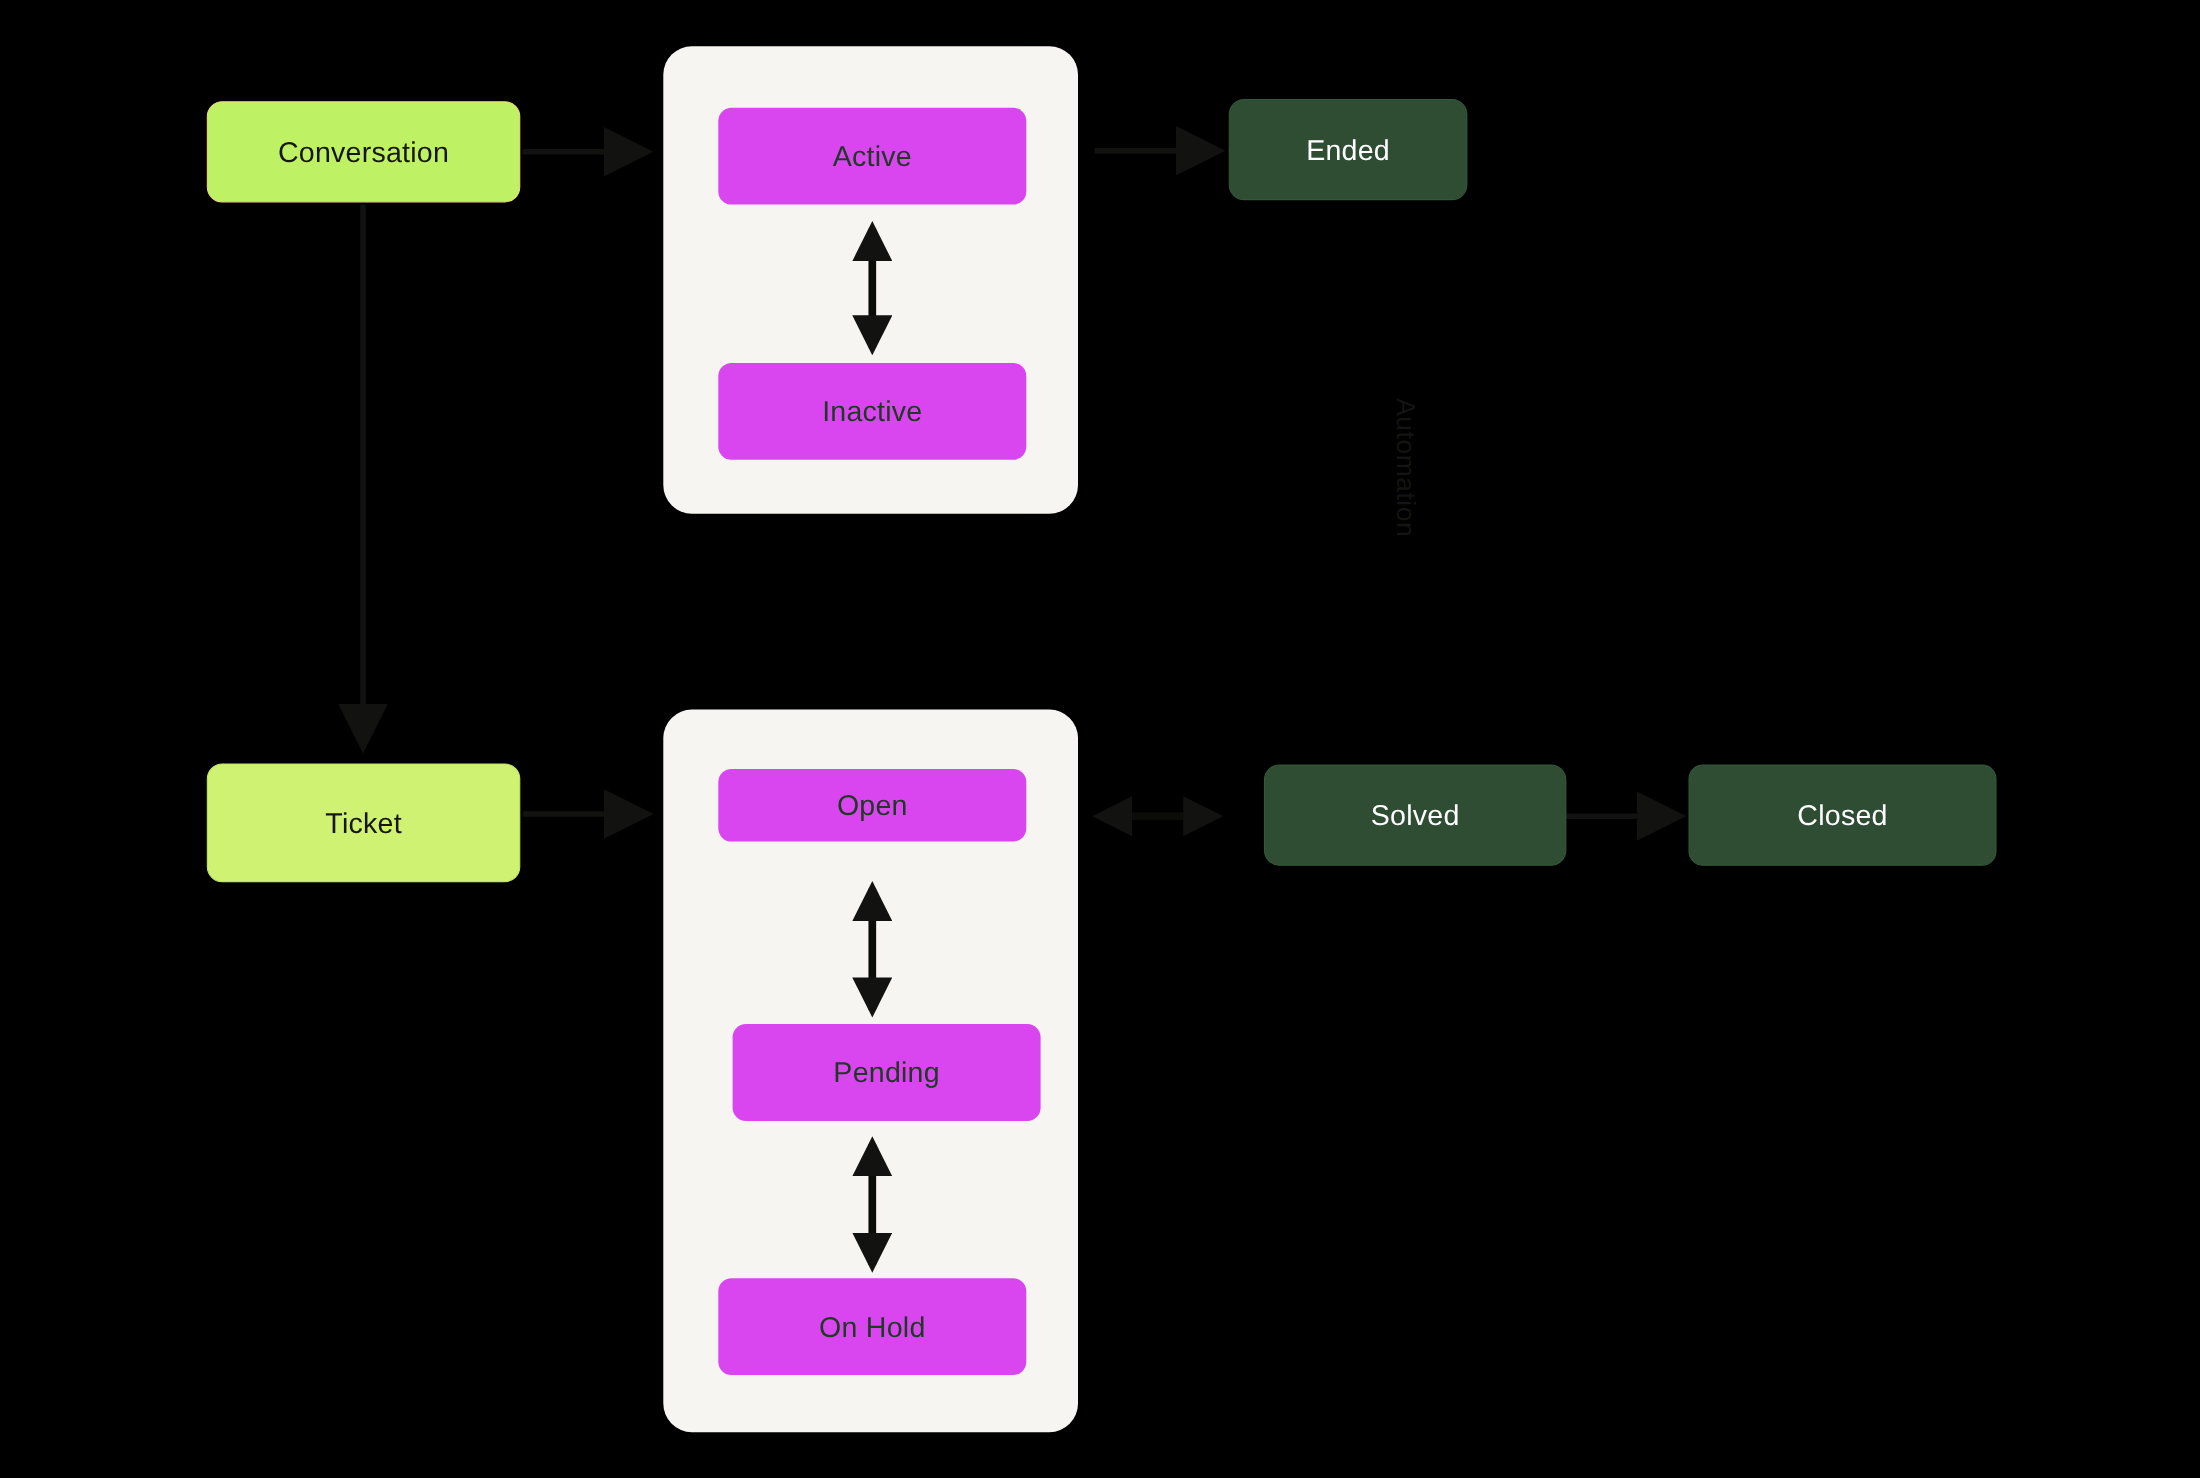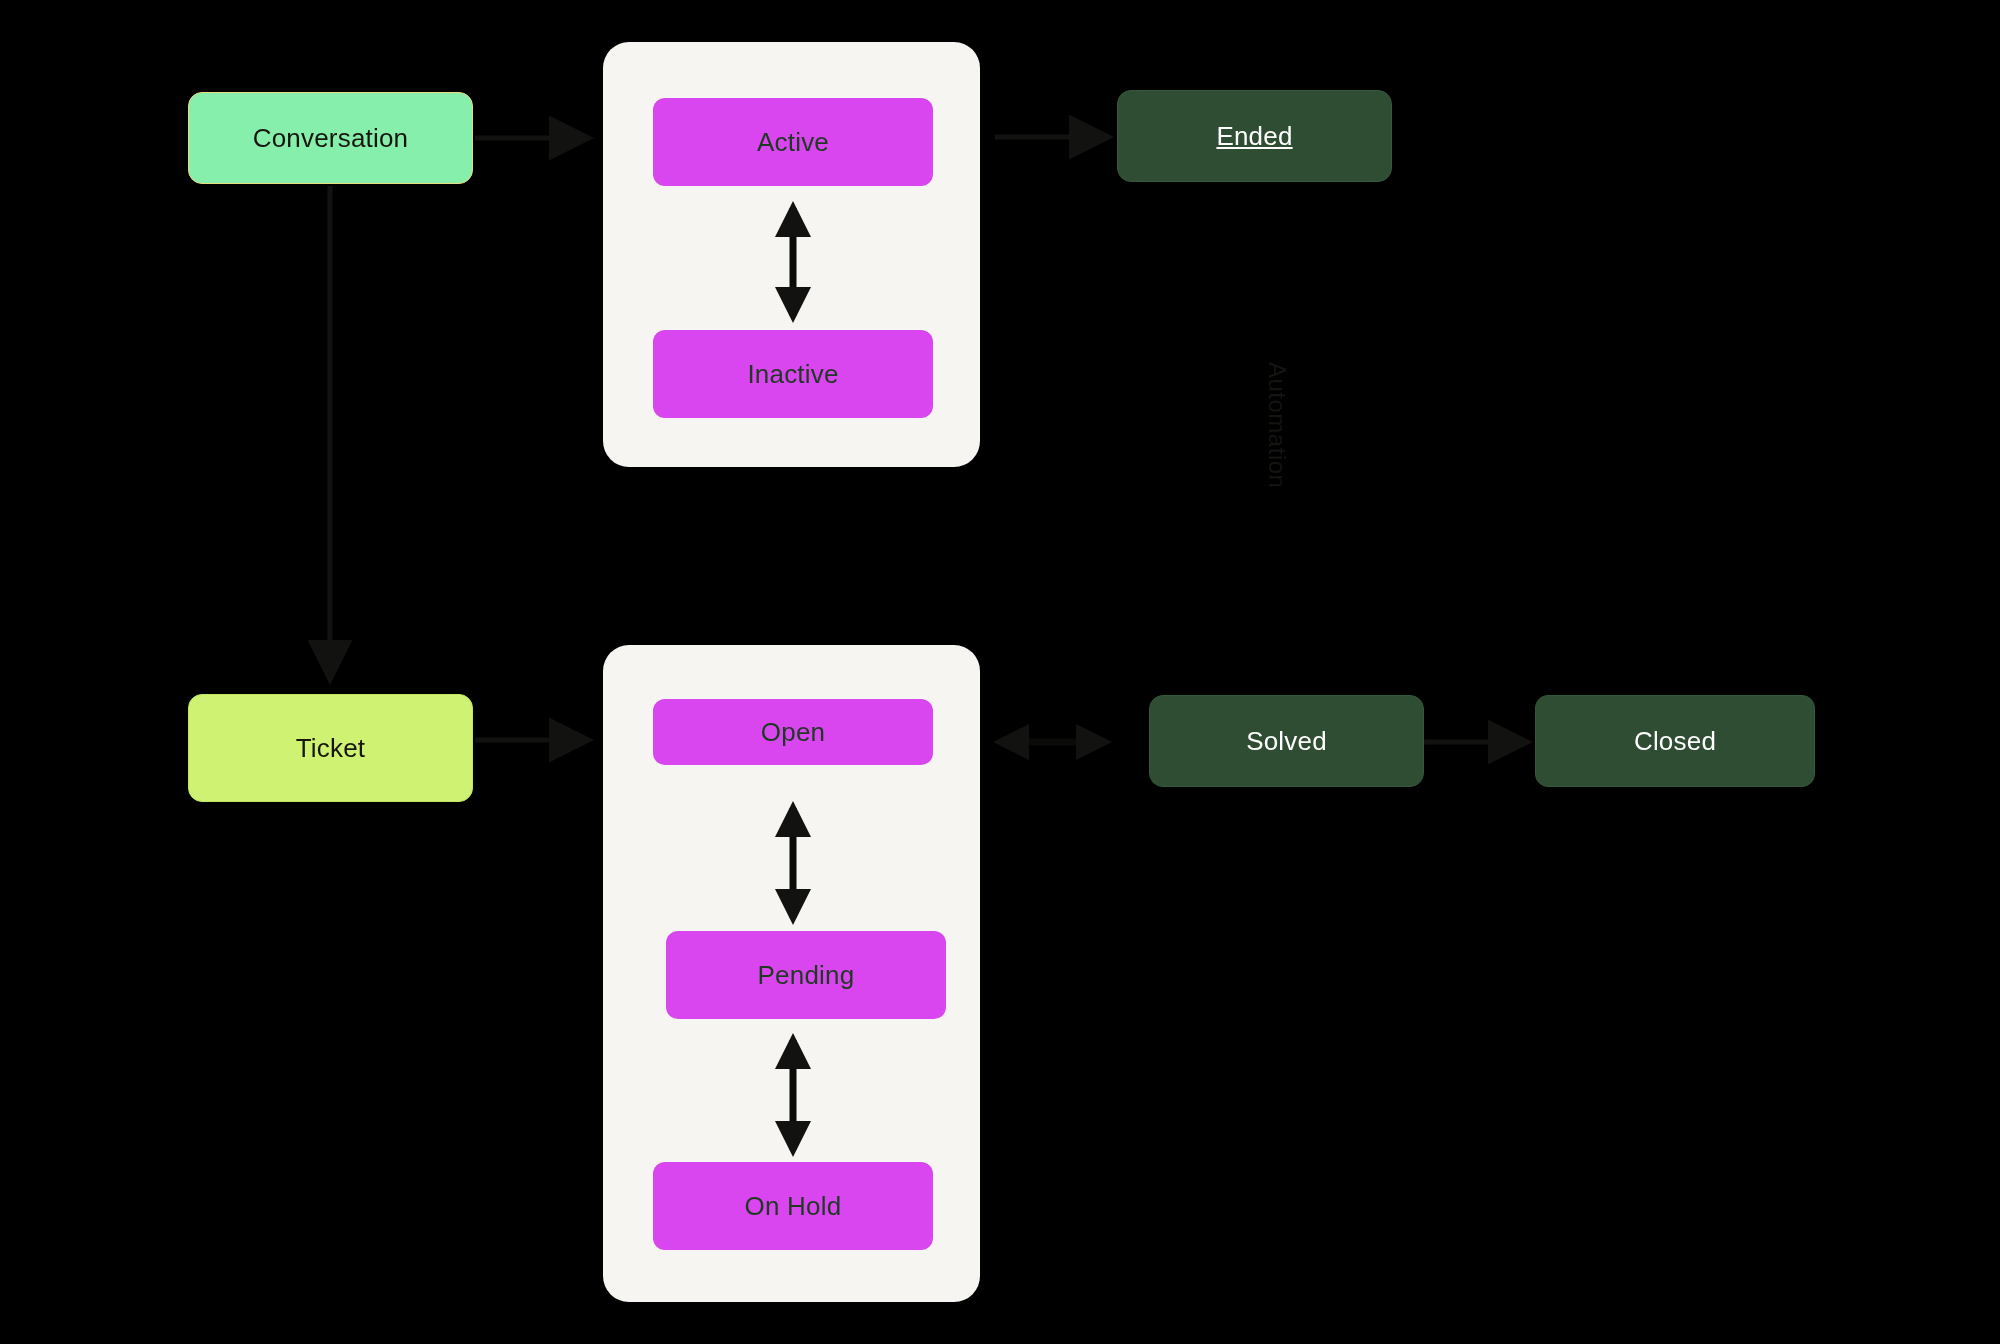--- a/index.html
+++ b/index.html
@@ -22,21 +22,21 @@
     align-items: center;
     justify-content: center;
     border-radius: 14px;
     font-size: 26px;
     font-weight: 500;
     letter-spacing: 0.2px;
     line-height: 1;
     user-select: none;
   }
   .node-yellow {
-    background: #86efac;
+    background: #bef264;
     color: #16160F;
     border: 1px solid #E9DB7E;
   }
   .node-lime {
     background: #D0F272;
     color: #16160F;
     border: 1px solid #C2E664;
   }
   .node-green {
     background: #d946ef;
@@ -152,21 +152,21 @@
   </div>
 
   <div class="node node-green" style="left:653px; top:98px; width:280px; height:88px;">
     <span>Active</span>
   </div>
 
   <div class="node node-green" style="left:653px; top:330px; width:280px; height:88px;">
     <span>Inactive</span>
   </div>
 
-  <div class="node node-dark" style="left:1117px; top:90px; width:275px; height:92px;text-decoration:underline;">
+  <div class="node node-dark" style="left:1117px; top:90px; width:217px; height:92px;">
     <span>Ended</span>
   </div>
 
   <div class="node node-lime" style="left:188px; top:694px; width:285px; height:108px;">
     <span>Ticket</span>
   </div>
 
   <div class="node node-green" style="left:653px; top:699px; width:280px; height:66px;">
     <span>Open</span>
   </div>

